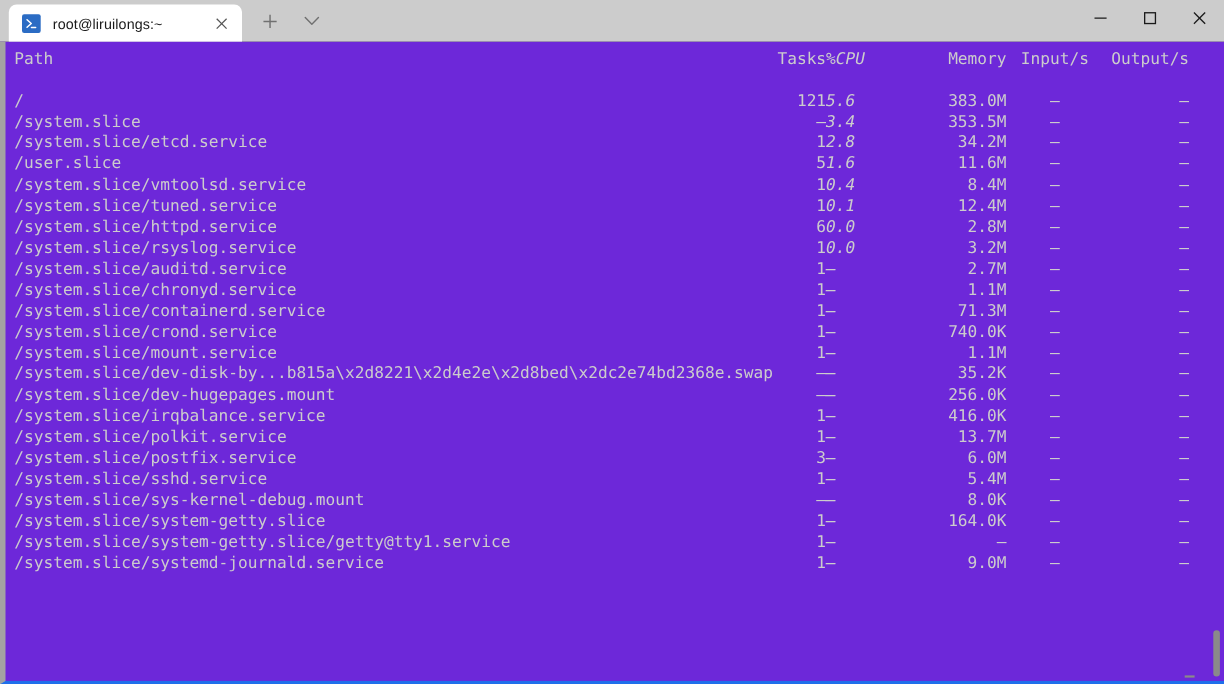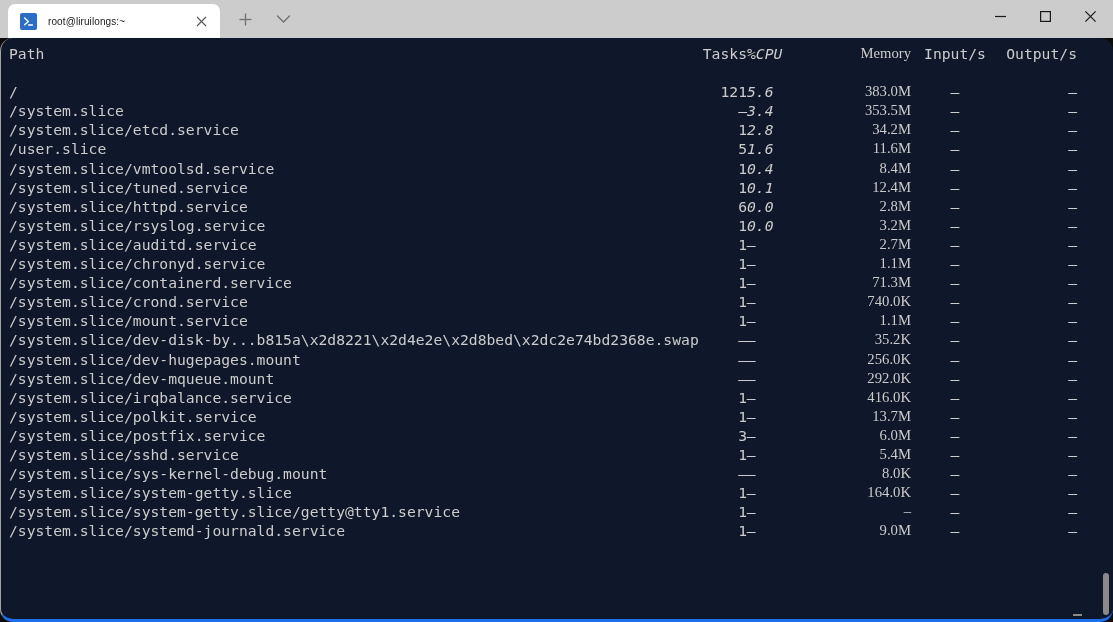--- a/index.html
+++ b/index.html
@@ -58,21 +58,21 @@
     background: #2b6cc4;
     border-radius: 2px;
     display: flex;
     align-items: center;
     justify-content: center;
     flex: 0 0 auto;
     margin-right: 11px;
   }
   .tab-icon svg { display: block; }
   .tab-title {
-    font-size: 10px;
+    font-size: 13px;
     color: #1a1a1a;
     white-space: nowrap;
     flex: 1 1 auto;
     letter-spacing: 0.1px;
   }
   .tab-close {
     width: 26px;
     height: 26px;
     display: flex;
     align-items: center;
@@ -104,28 +104,27 @@
     height: 32px;
     display: flex;
     align-items: center;
     justify-content: center;
   }
   .wc svg { display:block; }
 
   
   .terminal {
     flex: 1 1 auto;
-    background: #0f172a;
+    background: #6d28d9;
     position: relative;
-    border-left: 1px solid #a3a3a3;
+    border-left: 5px solid #a3a3a3;
     border-bottom: 3px solid #1f6feb;
     border-right: 0;
     box-sizing: border-box;
     overflow: hidden;
-    border-radius: 13px;
   }
   .term-inner {
     position: absolute;
     left: 0; top: 0; right: 0; bottom: 0;
     padding: 6px 0 0 8px;
   }
 
   .grid {
     width: 1090px;
     border-collapse: collapse;
@@ -138,21 +137,21 @@
   .grid td, .grid th {
     padding: 0;
     margin: 0;
     white-space: pre;
     font-weight: normal;
     vertical-align: top;
   }
   .c-path   { text-align: left; }
   .c-tasks  { text-align: right; width: 92px; }
   .c-cpu    { text-align: left; width: 70px; font-style: italic; }
-  .c-mem    { text-align: right; width: 94px; font-family: Liberation Serif, serif; }
+  .c-mem    { text-align: right; width: 94px; }
   .c-in     { text-align: center; width: 88px; }
   .c-out    { text-align: right; width: 100px; padding-right: 22px !important; }
 
   .headrow td { color: #cccccc; }
   .spacer-row td { height: 19px; }
 
   
   .scrollbar {
     position: absolute;
     right: 3px;
@@ -369,28 +368,20 @@
             </tr>
             <tr>
               <td class="c-path">/system.slice/dev-hugepages.mount</td>
               <td class="c-tasks">–</td>
               <td class="c-cpu">–</td>
               <td class="c-mem">256.0K</td>
               <td class="c-in">–</td>
               <td class="c-out">–</td>
             </tr>
             <tr>
-              <td class="c-path">/system.slice/dev-mqueue.mount</td>
-              <td class="c-tasks">–</td>
-              <td class="c-cpu">–</td>
-              <td class="c-mem">292.0K</td>
-              <td class="c-in">–</td>
-              <td class="c-out">–</td>
-            </tr>
-            <tr>
               <td class="c-path">/system.slice/irqbalance.service</td>
               <td class="c-tasks">1</td>
               <td class="c-cpu">–</td>
               <td class="c-mem">416.0K</td>
               <td class="c-in">–</td>
               <td class="c-out">–</td>
             </tr>
             <tr>
               <td class="c-path">/system.slice/polkit.service</td>
               <td class="c-tasks">1</td>

